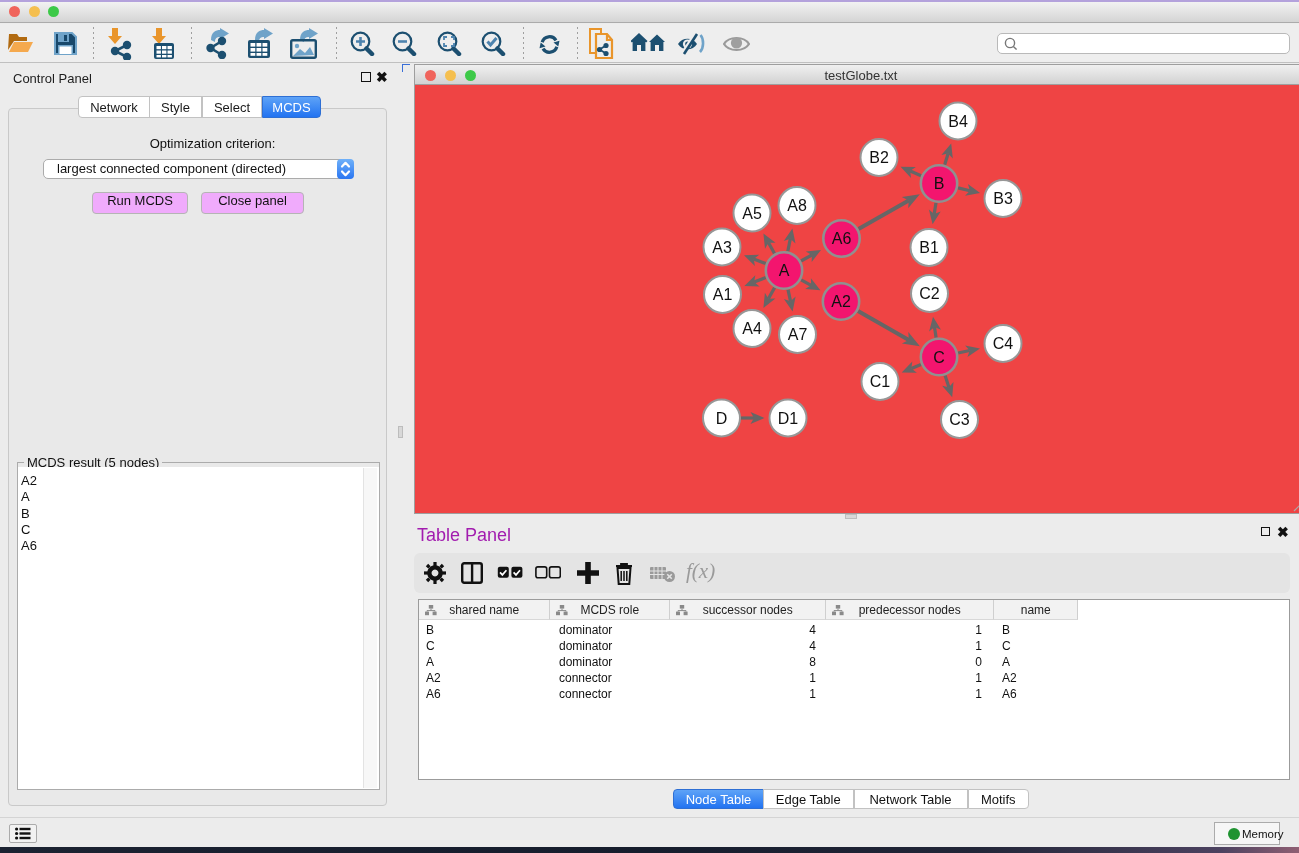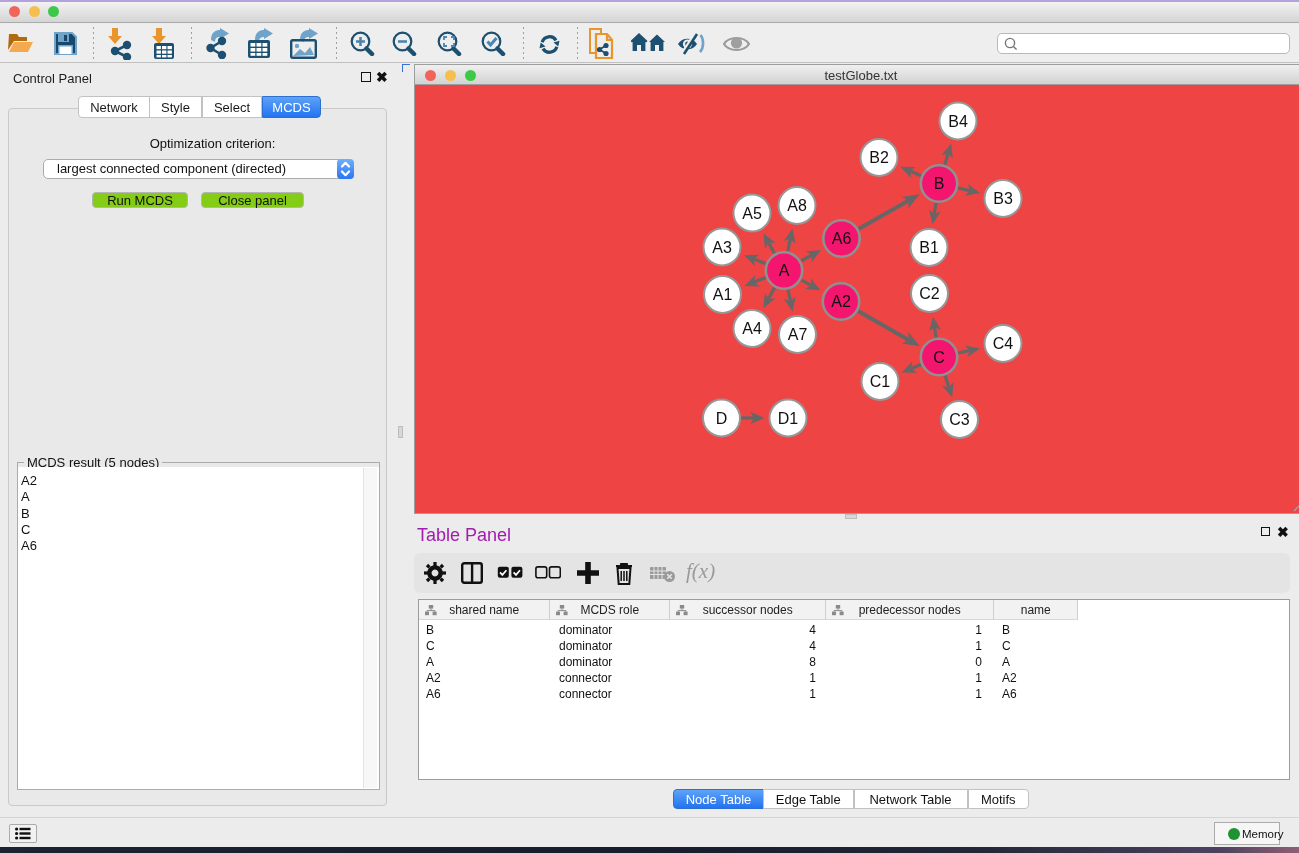--- a/index.html
+++ b/index.html
@@ -13,21 +13,21 @@
 #toolbar { left:0; top:24px; width:1299px; height:39px; background:#eeeeee; border-bottom:1px solid #c0c0c0; }
 .sep { position:absolute; top:3px; height:33px; width:1px; background-image:linear-gradient(#9f9f9f 40%, rgba(0,0,0,0) 0%); background-size:1px 5px; }
 .ticon { position:absolute; }
 #cp-title { left:13px; top:71px; font-size:13px; color:#1d1d1d; }
 #cp-panel { left:8px; top:108px; width:379px; height:698px; background:#e9e9e9; border:1px solid #c9c9c9; border-radius:4px; }
 .tab { position:absolute; top:96px; height:22px; background:#fff; border:1px solid #c2c2c2; font-size:13px; color:#1a1a1a; text-align:center; line-height:21px; }
 #opt-label { left:0; top:136px; width:397px; text-align:center; font-size:13px; color:#111;margin-left:14px; }
 #combo { left:43px; top:159px; width:311px; height:20px; background:#fff; border:1px solid #ababab; border-radius:5px; }
 #combo .txt { position:absolute; left:13px; top:1px; font-size:13px; color:#111; }
 #combo .btn { position:absolute; right:-1px; top:-1px; width:17px; height:20px; border-radius:4px; background:linear-gradient(#70b1f9,#2a76f2); }
-.pbtn { position:absolute; top:192px; height:16px; background:#84cc16; border:1px solid #b5b5b5; border-radius:4px; font-size:13px; color:#111; text-align:center; line-height:16px; }
+.pbtn { position:absolute; top:192px; height:22px; background:#f0abfc; border:1px solid #b5b5b5; border-radius:4px; font-size:13px; color:#111; text-align:center; line-height:16px; }
 #groupbox { left:17px; top:462px; width:363px; height:328px; border:1px solid #ababab; }
 #grouplabel { left:24px; top:455px; font-size:13px; color:#111; background:#e9e9e9; padding:0 3px; }
 #mlist { left:18px; top:467px; width:361px; height:322px; background:#fff; }
 #mlist { padding-top:6px; } #mlist .it { font-size:13px; line-height:16.3px; color:#111; padding-left:3px; height:16.3px; }
 #mlist .sb { position:absolute; right:2px; top:1px; width:14px; height:320px; background:#f7f7f7; border-left:1px solid #e3e3e3; }
 #netwin { left:414px; top:64px; width:894px; height:450px; background:#ef4444; border:1px solid #9e9e9e; }
 #nw-title { position:absolute; left:0; top:0; width:100%; height:20px; background:linear-gradient(#f0f0f0,#d2d2d2); border-bottom:1px solid #9e9e9e; }
 #nw-title .t { position:absolute; width:100%; text-align:center; top:3px; font-size:13px; color:#333; }
 #tp-title { left:417px; top:525px; font-size:18px; color:#a21caf; }
 #tp-toolbar { left:414px; top:553px; width:876px; height:40px; background:#e4e4e4; border-radius:6px; }

